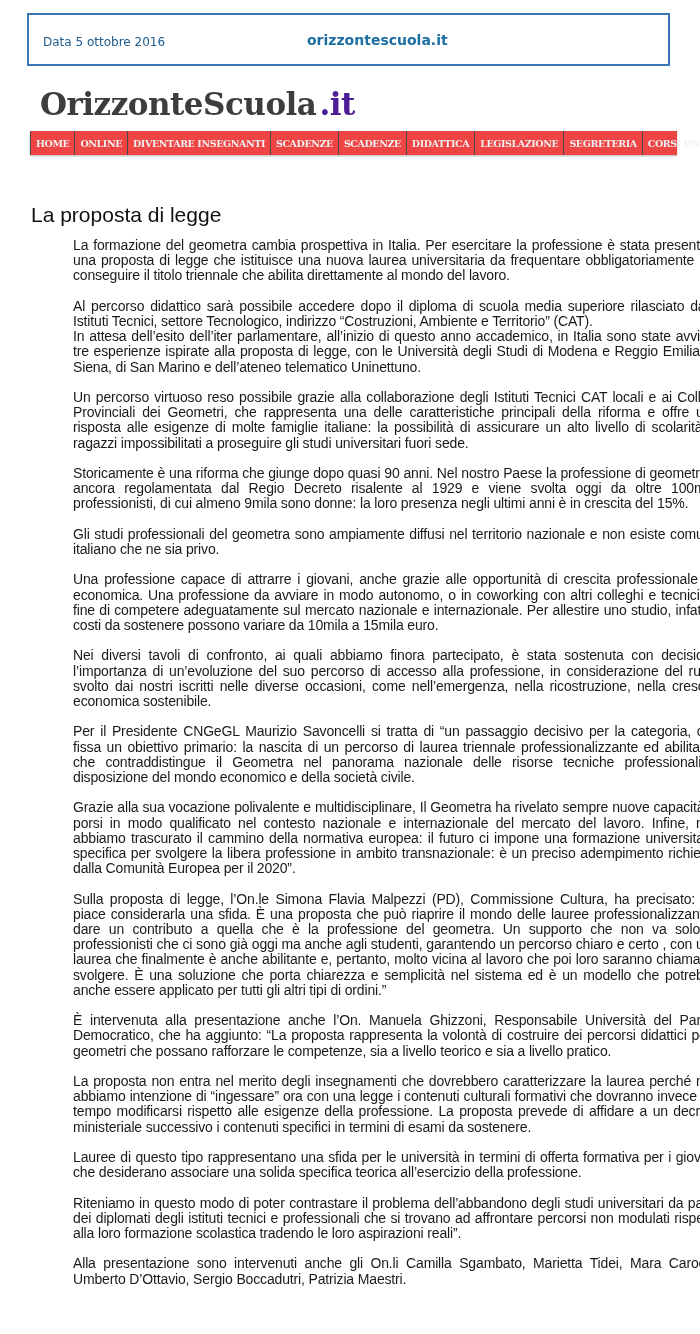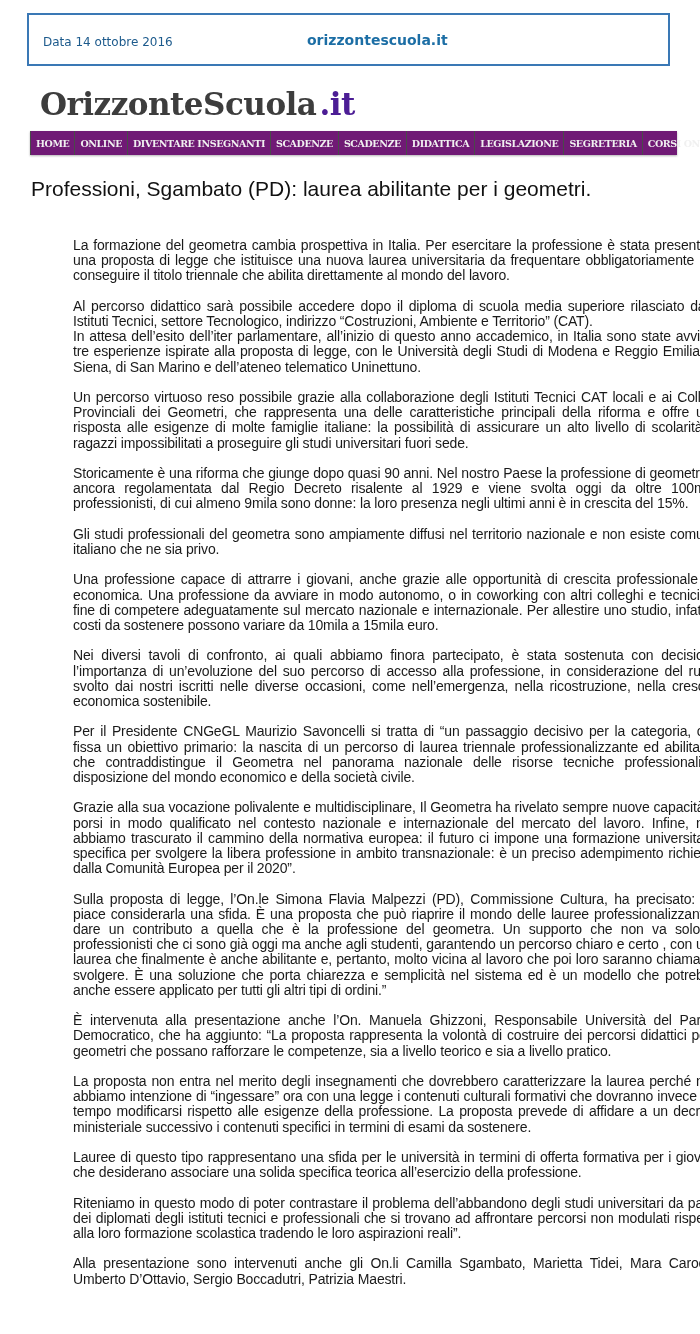--- a/index.html
+++ b/index.html
@@ -17,21 +17,21 @@
     font-family: "DejaVu Sans", sans-serif; font-size: 14px; font-weight: bold; color: #1c6ea5;
   }
   .logo {
     position: absolute; left: 40px; top: 86px;
     font-family: "DejaVu Serif", serif; font-weight: bold; font-size: 31px; color: #3d3d3d;
     letter-spacing: -0.5px;
   }
   .logo .tld { color: #4c1d95; margin-left: 3px; }
   .nav {
     position: absolute; left: 30px; top: 131px; width: 647px; height: 24px;
-    background: #701a75; display: flex; align-items: stretch;
+    background: #ef4444; display: flex; align-items: stretch;
     box-shadow: 0 1px 2px rgba(0,0,0,0.3);
   }
   .nav-item {
     font-family: "DejaVu Serif", serif; font-size: 9.5px; font-weight: bold; color: #f0f0f0;
     padding: 0 5px; display: flex; align-items: center;
     border-right: 1px solid #4a4a4a; white-space: nowrap; letter-spacing: -0.4px;
   }
   .nav-item:first-child { border-left: 1px solid #4a4a4a; }
   .headline {
     position: absolute; left: 31px; top: 176px; width: 640px;
@@ -43,42 +43,43 @@
     font-family: Liberation Sans, sans-serif; font-size: 14px; line-height: 15.2px; color: #1a1a1a;
     text-align: justify; letter-spacing: -0.15px; margin-left: 42px;
   }
   .body p { margin: 0 0 15.2px 0; }
   .body p.tight { margin-bottom: 0; }
 </style>
 </head>
 <body>
 
 <div class="date-box">
-  <span class="date-text">Data 14 ottobre 2016</span>
+  <span class="date-text">Data 5 ottobre 2016</span>
   <span class="source-text">orizzontescuola.it</span>
 </div>
 
 <div class="logo">
   <span>OrizzonteScuola</span><span class="tld">.it</span>
 </div>
 
 <nav class="nav">
   <span class="nav-item">HOME</span>
   <span class="nav-item">ONLINE</span>
   <span class="nav-item">DIVENTARE INSEGNANTI</span>
   <span class="nav-item">SCADENZE</span>
   <span class="nav-item">SCADENZE</span>
   <span class="nav-item">DIDATTICA</span>
   <span class="nav-item">LEGISLAZIONE</span>
   <span class="nav-item">SEGRETERIA</span>
   <span class="nav-item">CORSI ONLINE</span>
 </nav>
 
 <h1 class="headline">
-  <span>Professioni, Sgambato (PD): laurea abilitante per i geometri.</span><br>
+  <br>
+  <span>La proposta di legge</span>
 </h1>
 
 <div class="body">
   <p>La formazione del geometra cambia prospettiva in Italia. Per esercitare la professione è stata presentata una proposta di legge che istituisce una nuova laurea universitaria da frequentare obbligatoriamente per conseguire il titolo triennale che abilita direttamente al mondo del lavoro.</p>
   <p class="tight">Al percorso didattico sarà possibile accedere dopo il diploma di scuola media superiore rilasciato dagli Istituti Tecnici, settore Tecnologico, indirizzo “Costruzioni, Ambiente e Territorio” (CAT).</p>
   <p>In attesa dell’esito dell’iter parlamentare, all’inizio di questo anno accademico, in Italia sono state avviate tre esperienze ispirate alla proposta di legge, con le Università degli Studi di Modena e Reggio Emilia, di Siena, di San Marino e dell’ateneo telematico Uninettuno.</p>
   <p>Un percorso virtuoso reso possibile grazie alla collaborazione degli Istituti Tecnici CAT locali e ai Collegi Provinciali dei Geometri, che rappresenta una delle caratteristiche principali della riforma e offre una risposta alle esigenze di molte famiglie italiane: la possibilità di assicurare un alto livello di scolarità ai ragazzi impossibilitati a proseguire gli studi universitari fuori sede.</p>
   <p>Storicamente è una riforma che giunge dopo quasi 90 anni. Nel nostro Paese la professione di geometra è ancora regolamentata dal Regio Decreto risalente al 1929 e viene svolta oggi da oltre 100mila professionisti, di cui almeno 9mila sono donne: la loro presenza negli ultimi anni è in crescita del 15%.</p>
   <p>Gli studi professionali del geometra sono ampiamente diffusi nel territorio nazionale e non esiste comune italiano che ne sia privo.</p>
   <p>Una professione capace di attrarre i giovani, anche grazie alle opportunità di crescita professionale ed economica. Una professione da avviare in modo autonomo, o in coworking con altri colleghi e tecnici, al fine di competere adeguatamente sul mercato nazionale e internazionale. Per allestire uno studio, infatti, i costi da sostenere possono variare da 10mila a 15mila euro.</p>

